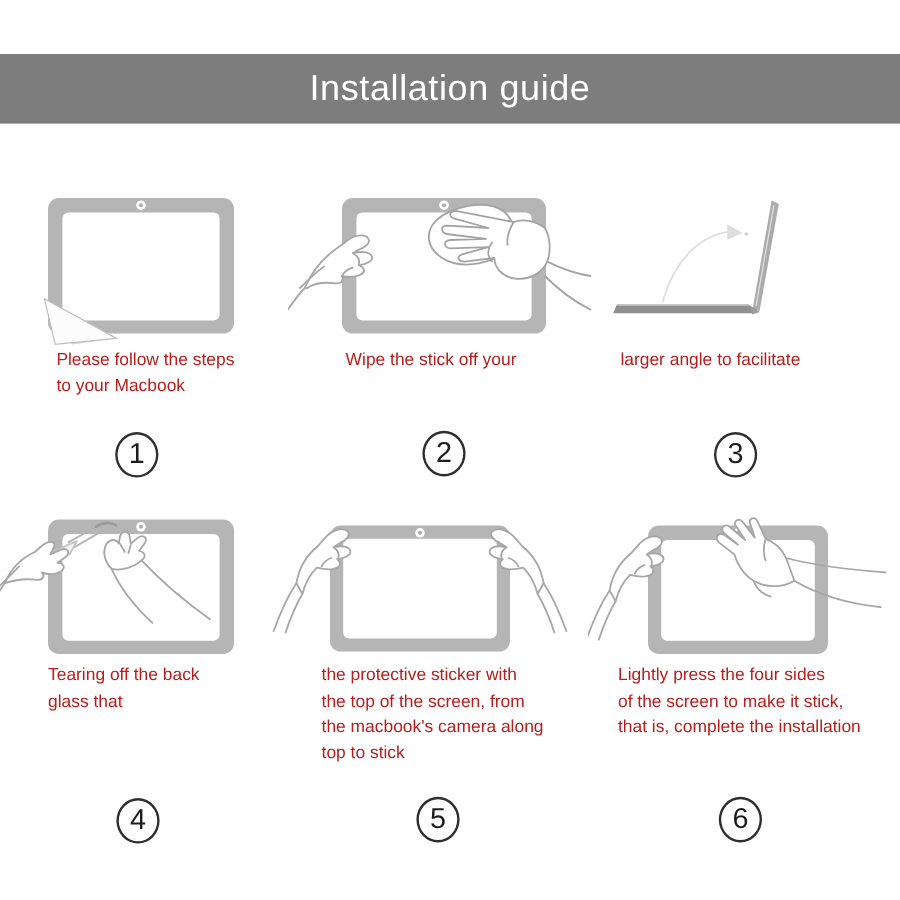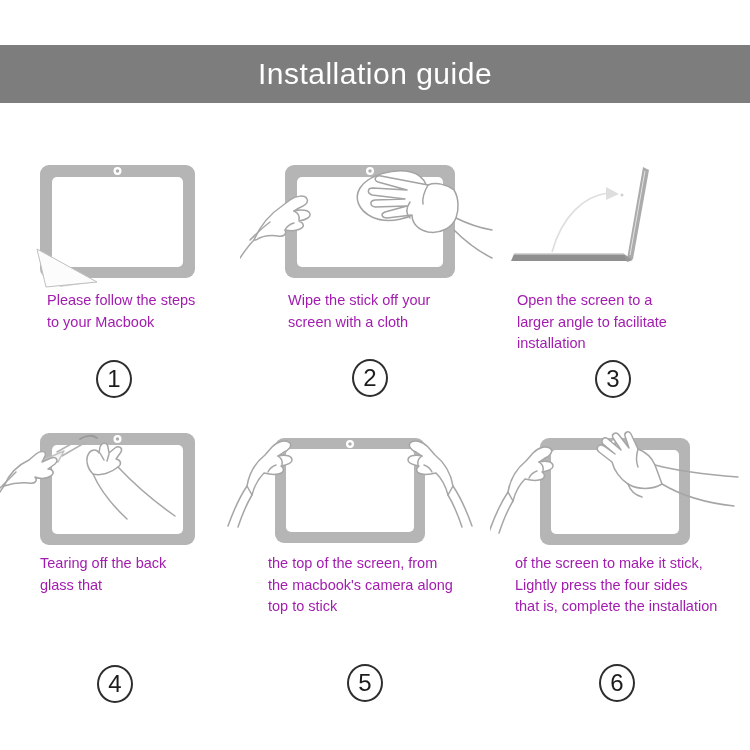--- a/index.html
+++ b/index.html
@@ -7,21 +7,21 @@
     position:relative; width:750px; height:750px; background:#ffffff;
     font-family:"Liberation Sans", sans-serif; overflow:hidden;
   }
   .header {
     position:absolute; left:0; top:45px; width:750px; height:58px;
     background:#7d7d7d; display:flex; align-items:center; justify-content:center;
   }
   .header-title { color:#ffffff; font-size:30px; letter-spacing:0.5px; }
   .illus { position:absolute; }
   .caption {
-    position:absolute; font-size:14.5px; line-height:21.5px; color:#a21caf;
+    position:absolute; font-size:14.5px; line-height:21.5px; color:#b91c1c;
     white-space:nowrap;
   }
   .num {
     position:absolute; width:32px; height:34px; border:2px solid #2e2e2e;
     border-radius:50%; display:flex; align-items:center; justify-content:center;
     color:#1c1c1c; font-size:24px;
   }
 </style>
 </head>
 <body>
@@ -125,39 +125,37 @@
       <path fill="none" d="M172,64 C192,76 216,83 244,86 M165,45 C184,50 208,54 248,57"></path>
     </g>
   </svg>
 
   <div class="caption" style="left:47px;top:290px">
     <div>Please follow the steps</div>
     <div>to your Macbook</div>
   </div>
   <div class="caption" style="left:288px;top:290px">
     <div>Wipe the stick off your</div>
-    <div>screen with a cloth</div>
   </div>
   <div class="caption" style="left:517px;top:290px">
-    <div>Open the screen to a</div>
     <div>larger angle to facilitate</div>
-    <div>installation</div>
   </div>
   <div class="caption" style="left:40px;top:553px">
     <div>Tearing off the back</div>
     <div>glass that</div>
   </div>
   <div class="caption" style="left:268px;top:553px">
+    <div>the protective sticker with</div>
     <div>the top of the screen, from</div>
     <div>the macbook's camera along</div>
     <div>top to stick</div>
   </div>
   <div class="caption" style="left:515px;top:553px">
+    <div>Lightly press the four sides</div>
     <div>of the screen to make it stick,</div>
-    <div>Lightly press the four sides</div>
     <div>that is, complete the installation</div>
   </div>
 
   <div class="num" style="left:96px;top:360px">
     <span>1</span>
   </div>
   <div class="num" style="left:352px;top:359px">
     <span>2</span>
   </div>
   <div class="num" style="left:595px;top:360px">

